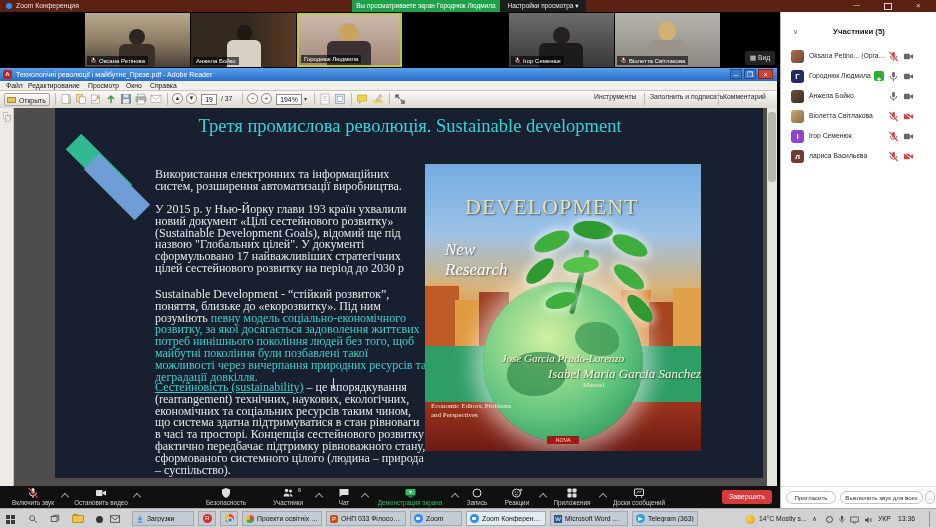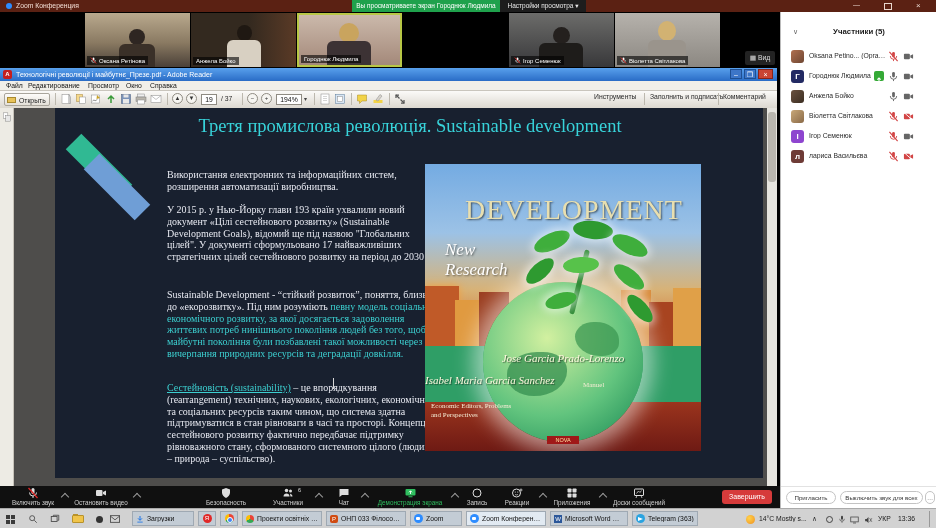--- a/index.html
+++ b/index.html
@@ -31,21 +31,21 @@
   .tbtn{position:absolute;top:2px;font-size:6.8px;color:#2a2a2a;}
   .sep{position:absolute;top:2px;width:1px;height:12px;background:#bcb8ae;}
   .circ{position:absolute;top:2px;width:11px;height:11px;border:1px solid #8f8b82;border-radius:50%;background:#f6f5f1;box-sizing:border-box;text-align:center;font-size:6px;line-height:9px;color:#333;}
   .ibox{position:absolute;top:3px;height:11px;background:#fff;border:1px solid #8f8b82;box-sizing:border-box;font-size:6.8px;text-align:center;line-height:9px;color:#111;}
   #sidebar{left:0;top:40px;width:14px;height:378px;background:#edebe4;border-right:1px solid #c6c2b9;box-sizing:border-box;}
   #docarea{left:14px;top:40px;width:753px;height:378px;background:#4e4d4b;}
   #vscroll{left:767px;top:40px;width:10px;height:378px;background:#e6e4de;}
   
   #slide{left:41px;top:0px;width:708px;height:370px;background:#18202f;overflow:hidden;}
   #slidetitle{left:95px;top:8px;width:520px;text-align:center;font-family:"Liberation Serif",serif;font-size:18.5px;color:#38d3da;}
-  .para{position:absolute;left:112px;width:272px;font-family:"Liberation Serif",serif;font-size:10px;line-height:11.8px;color:#e7e9f1;}
+  .para{position:absolute;left:100px;width:272px;font-family:"Liberation Serif",serif;font-size:12px;line-height:11.8px;color:#e7e9f1;}
   .teal{color:#3ccfd0;}
   
   #book{left:370px;top:56px;width:276px;height:287px;background:linear-gradient(180deg,#6fa8e0 0%,#74abe2 6%,#9cc2e6 26%,#d8b276 44%,#d27a38 58%,#a83c20 78%,#6e1a14 100%);overflow:hidden;}
   .bld{position:absolute;}
   .leaf{position:absolute;border-radius:50%;background:#3fae3c;box-shadow:0 0 9px 3px rgba(255,255,255,.55);}
   
   #zbar{left:0;top:486px;width:780px;height:22px;background:#101010;}
   .zitem{position:absolute;top:1px;text-align:center;color:#cfcfcf;font-size:6.3px;}
   .zico{height:12px;display:block;margin:0 auto;}
   .chev{position:absolute;width:5px;height:5px;border-left:1px solid #9a9a9a;border-top:1px solid #9a9a9a;transform:rotate(45deg);}
@@ -359,25 +359,25 @@
             <div class="leaf" style="left:18px;top:14px;width:38px;height:17px;transform:rotate(-24deg);"></div>
             <div class="leaf" style="left:58px;top:2px;width:40px;height:18px;transform:rotate(6deg);background:#2e9a30;"></div>
             <div class="leaf" style="left:96px;top:18px;width:38px;height:17px;transform:rotate(26deg);"></div>
             <div class="leaf" style="left:8px;top:44px;width:34px;height:16px;transform:rotate(-42deg);background:#2e9a30;"></div>
             <div class="leaf" style="left:96px;top:50px;width:36px;height:16px;transform:rotate(38deg);"></div>
             <div class="leaf" style="left:48px;top:38px;width:36px;height:16px;transform:rotate(-4deg);background:#57c24a;"></div>
             <div class="leaf" style="left:108px;top:82px;width:34px;height:15px;transform:rotate(48deg);background:#2e9a30;"></div>
             <div class="leaf" style="left:30px;top:74px;width:32px;height:15px;transform:rotate(-16deg);"></div>
           </div>
 
-          <div class="abs" style="left:40px;top:30px;font-family:'Liberation Serif',serif;font-size:28px;letter-spacing:1px;color:#e8dfb0;text-shadow:1px 1px 2px rgba(0,0,0,.6);">DEVELOPMENT</div>
+          <div class="abs" style="left:40px;top:30px;font-family:'Liberation Serif',serif;font-size:22px;letter-spacing:1px;color:#e8dfb0;text-shadow:1px 1px 2px rgba(0,0,0,.6);">DEVELOPMENT</div>
           <div class="abs" style="left:20px;top:76px;font-family:'Liberation Serif',serif;font-style:italic;font-size:17px;color:#fff;text-shadow:1px 1px 2px rgba(0,0,0,.5);">New</div>
           <div class="abs" style="left:20px;top:96px;font-family:'Liberation Serif',serif;font-style:italic;font-size:17px;color:#fff;text-shadow:1px 1px 2px rgba(0,0,0,.5);">Research</div>
           <div class="abs" style="left:0;top:188px;width:276px;text-align:center;font-family:'Liberation Serif',serif;font-style:italic;font-size:11px;color:#fdf6dd;text-shadow:1px 1px 1px rgba(0,0,0,.5);">Jose Garcia Prado-Lorenzo</div>
-          <div class="abs" style="left:0;top:210px;width:276px;text-align:left;font-family:'Liberation Serif',serif;font-style:italic;font-size:11px;color:#fdf6dd;text-shadow:1px 1px 1px rgba(0,0,0,.5);">Isabel Maria Garcia Sanchez</div>
+          <div class="abs" style="left:0;top:202px;width:276px;text-align:right;font-family:'Liberation Serif',serif;font-style:italic;font-size:13px;color:#fdf6dd;text-shadow:1px 1px 1px rgba(0,0,0,.5);">Isabel Maria Garcia Sanchez</div>
           <div class="abs" style="left:158px;top:217px;font-family:'Liberation Serif',serif;font-size:7px;color:#f2ecd2;">Manuel</div>
           <div class="abs" style="left:6px;top:238px;width:88px;font-family:'Liberation Serif',serif;font-size:7px;line-height:8.5px;color:#f4ecd4;">Economic Editors, Problems and Perspectives</div>
           <div class="abs" style="left:122px;top:272px;width:32px;height:8px;background:#a01818;color:#ffe0a0;font-size:5.5px;text-align:center;line-height:8px;">NOVA</div>
         </div>
       </div>
     </div>
     <div class="abs" id="vscroll">
       <div class="abs" style="left:1px;top:4px;width:8px;height:70px;background:#b9b6ae;border-radius:3px;"></div>
     </div>
   </div>

